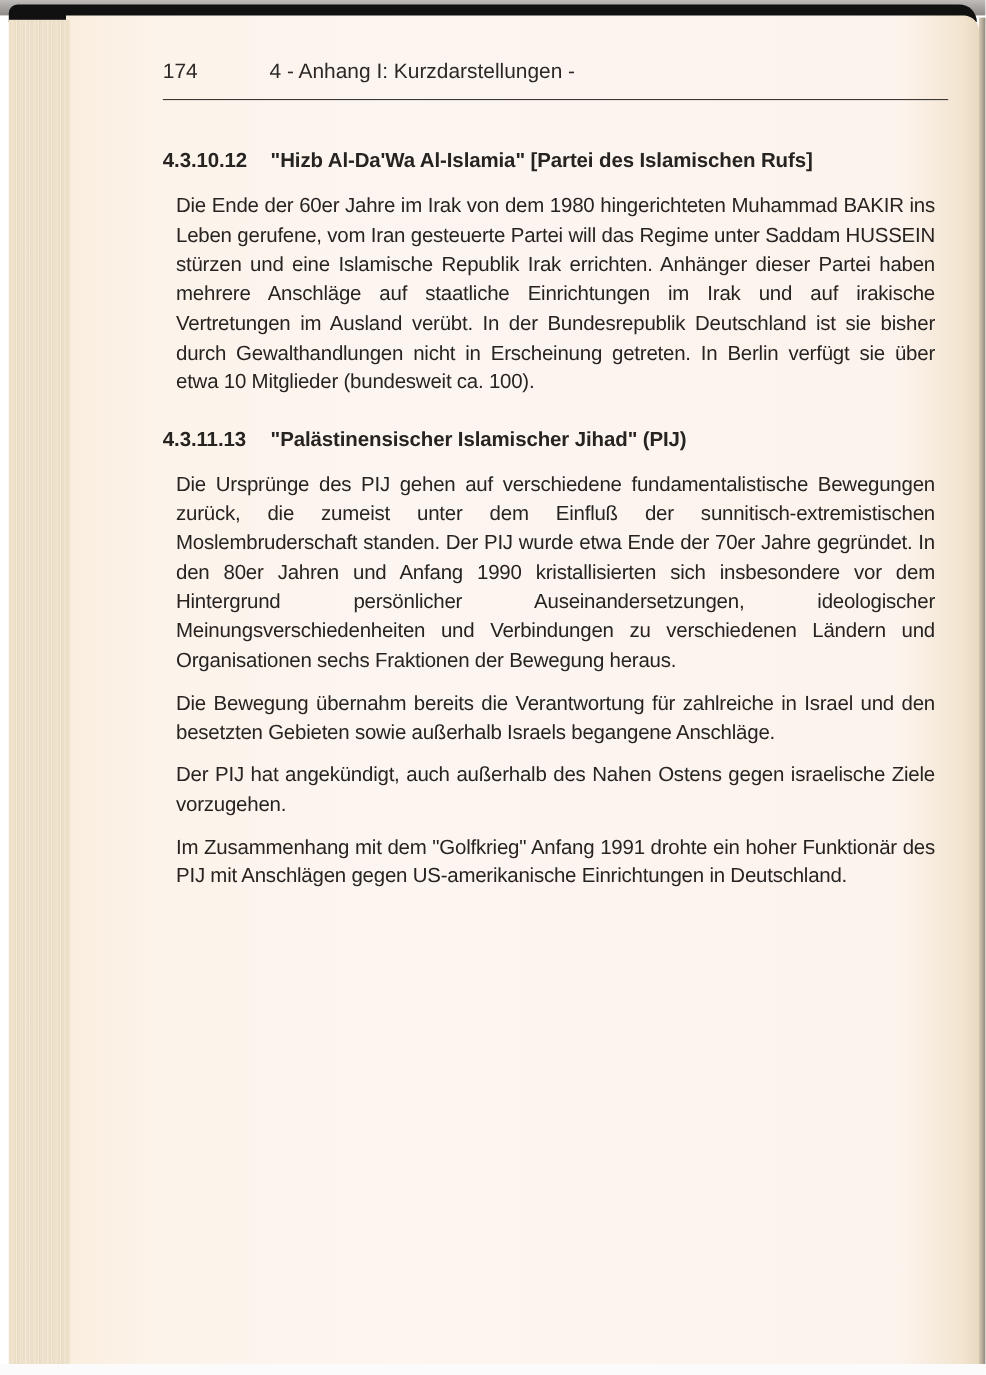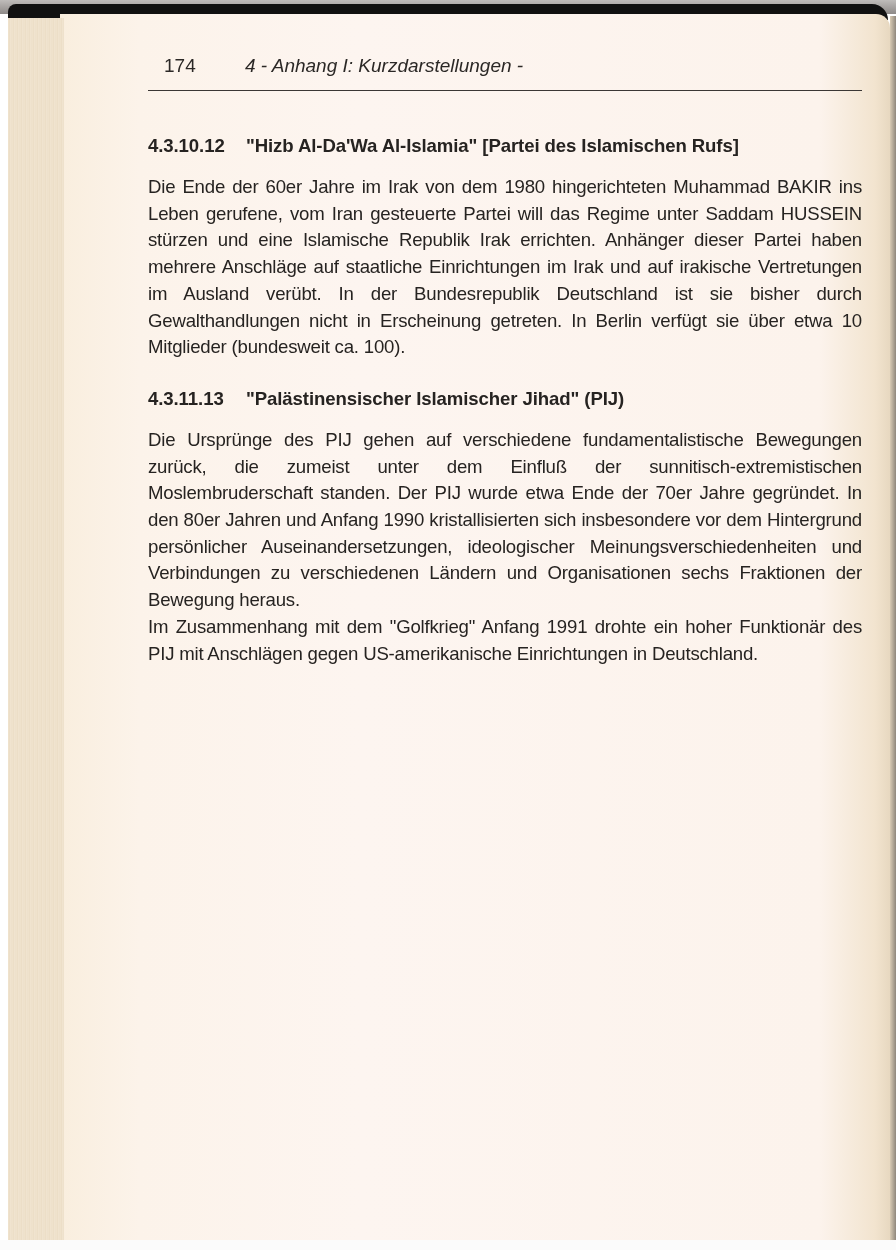--- a/index.html
+++ b/index.html
@@ -29,37 +29,37 @@
     position: absolute; right: 0; top: 16px; width: 6px; height: 1224px;
     background: linear-gradient(90deg, #d9cbb4, #8f877c);
   }
   .bottom-edge {
     position: absolute; left: 0; top: 1240px; width: 896px; height: 10px; background: #fbfbfb;
   }
   .running-head {
     position: absolute; left: 148px; top: 55px; width: 714px; height: 36px;
     font-size: 19px; color: #2b2826;
   }
-  .page-number { position: absolute; left: 0; top: 0; margin-left: 16px; }
-  .head-title { position: absolute; left: 97px; top: 0; font-style: italic; }
+  .page-number { position: absolute; left: 0; top: 0; }
+  .head-title { position: absolute; left: 97px; top: 0; }
   .head-rule {
     position: absolute; left: 148px; top: 90px; width: 714px; height: 0;
     border-top: 1.5px solid #3b3735;
   }
   .content {
     position: absolute; left: 148px; top: 133px; width: 714px;
     color: #262321; font-size: 18.6px; line-height: 26.7px;
   }
   .section-heading {
     font-weight: bold; font-size: 18.6px; margin: 0; line-height: 26px;
     letter-spacing: -0.1px;
   }
   .section-heading .num { display: inline-block; width: 98px; }
   .para {
-    margin: 0; text-align: justify; text-align-last: left;
+    margin: 12px; text-align: justify; text-align-last: left;
     letter-spacing: -0.2px;
   }
   .section { margin: 0; }
   .section + .section { margin-top: 25px; }
   .section-heading + .para { margin-top: 15px; }
 </style>
 </head>
 <body>
 
 <div class="top-strip"></div>
@@ -78,16 +78,18 @@
 <div class="content">
 
   <div class="section">
     <h2 class="section-heading"><span class="num">4.3.10.12</span><span>"Hizb Al-Da'Wa Al-Islamia" [Partei des Islamischen Rufs]</span></h2>
     <p class="para">Die Ende der 60er Jahre im Irak von dem 1980 hingerichteten Muhammad BAKIR ins Leben gerufene, vom Iran gesteuerte Partei will das Regime unter Saddam HUSSEIN stürzen und eine Islamische Republik Irak errichten. Anhänger dieser Partei haben mehrere Anschläge auf staatliche Einrichtungen im Irak und auf irakische Vertretungen im Ausland verübt. In der Bundesrepublik Deutschland ist sie bisher durch Gewalthandlungen nicht in Erscheinung getreten. In Berlin verfügt sie über etwa 10 Mitglieder (bundesweit ca. 100).</p>
   </div>
 
   <div class="section">
     <h2 class="section-heading"><span class="num">4.3.11.13</span><span>"Palästinensischer Islamischer Jihad" (PIJ)</span></h2>
     <p class="para">Die Ursprünge des PIJ gehen auf verschiedene fundamentalistische Bewegungen zurück, die zumeist unter dem Einfluß der sunnitisch-extremistischen Moslembruderschaft standen. Der PIJ wurde etwa Ende der 70er Jahre gegründet. In den 80er Jahren und Anfang 1990 kristallisierten sich insbesondere vor dem Hintergrund persönlicher Auseinandersetzungen, ideologischer Meinungsverschiedenheiten und Verbindungen zu verschiedenen Ländern und Organisationen sechs Fraktionen der Bewegung heraus.</p>
+    <p class="para">Die Bewegung übernahm bereits die Verantwortung für zahlreiche in Israel und den besetzten Gebieten sowie außerhalb Israels begangene Anschläge.</p>
+    <p class="para">Der PIJ hat angekündigt, auch außerhalb des Nahen Ostens gegen israelische Ziele vorzugehen.</p>
     <p class="para">Im Zusammenhang mit dem "Golfkrieg" Anfang 1991 drohte ein hoher Funktionär des PIJ mit Anschlägen gegen US-amerikanische Einrichtungen in Deutschland.</p>
   </div>
 
 </div>
 
 </body></html>

